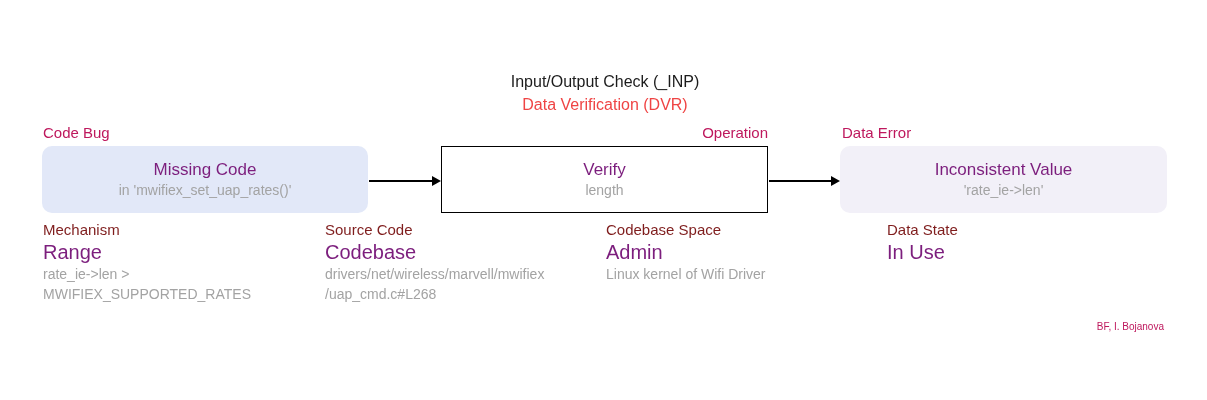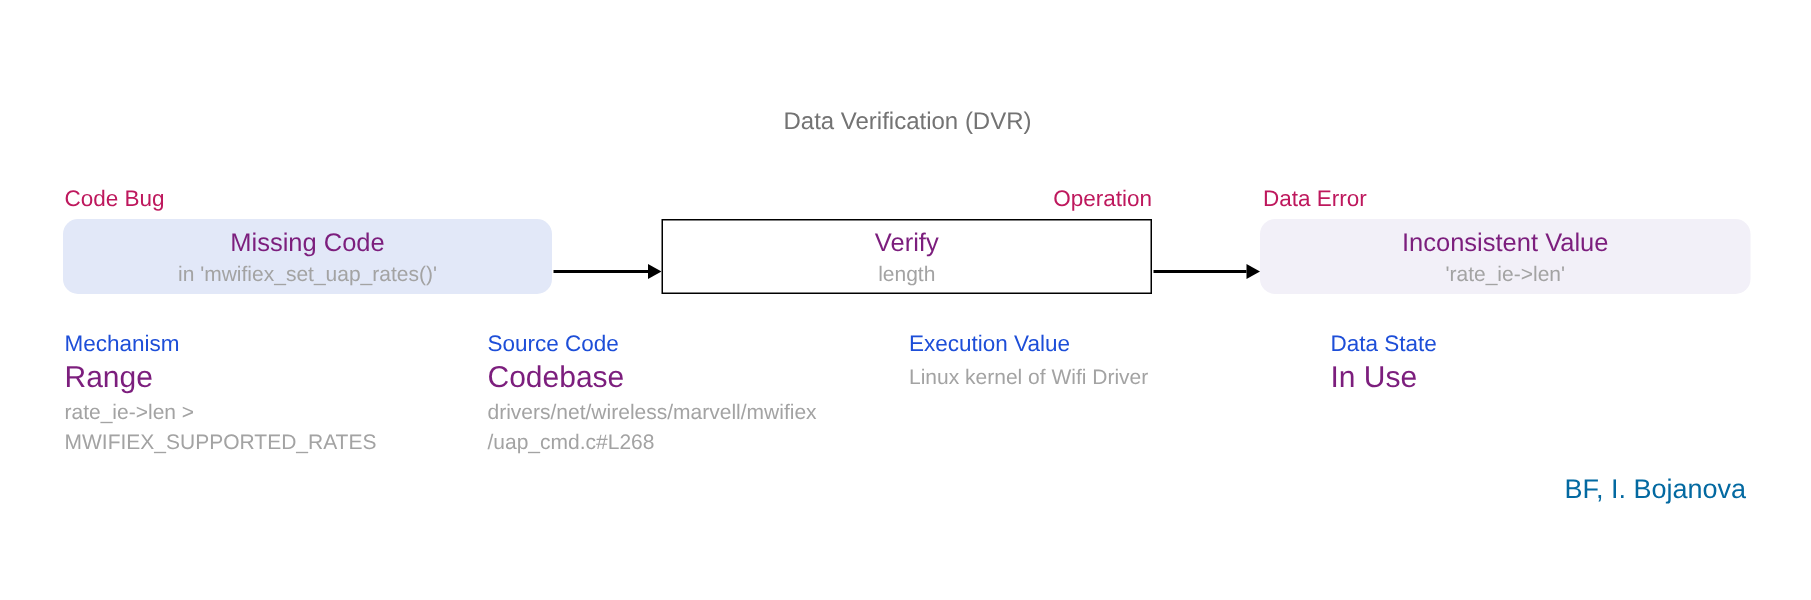--- a/index.html
+++ b/index.html
@@ -25,41 +25,41 @@
     text-align: center;
   }
   .header .class-line {
     font-size: 16px;
     line-height: 23px;
     color: #1c1c1c;
   }
   .header .type-line {
     font-size: 16px;
     line-height: 23px;
-    color: #737373;
+    color: #ef4444;
     text-align: center;
   }
 
   
   .section-label {
     position: absolute;
     top: 123px;
     font-size: 15px;
     line-height: 20px;
     color: #be185d;
   }
   .label-cause { left: 43px; }
   .label-operation { left: 441px; width: 327px; text-align: right; }
   .label-error { left: 842px; }
 
   
   .flow-box {
     position: absolute;
     top: 146px;
-    height: 50px;
+    height: 67px;
     display: flex;
     flex-direction: column;
     align-items: center;
     justify-content: center;
     text-align: center;
   }
   .box-cause {
     left: 42px;
     width: 326px;
     background: #e2e8f8;
@@ -114,52 +114,53 @@
     top: 219px;
     width: 272px;
   }
   .attr-mechanism { left: 43px; }
   .attr-source-code { left: 325px; }
   .attr-execution-space { left: 606px; }
   .attr-data-state { left: 887px; }
   .attr-label {
     font-size: 15px;
     line-height: 21px;
-    color: #1d4ed8;
+    color: #7f1d1d;
   }
   .attr-value {
     font-size: 20px;
     line-height: 22px;
     color: #7c1e7d;
     margin-top: 1px;
   }
   .attr-detail {
     font-size: 14px;
     line-height: 19.5px;
     color: #a3a3a3;
     margin-top: 2px;
     white-space: pre-line;
   }
 
   
   .attribution {
     position: absolute;
     top: 317px;
     right: 43px;
-    font-size: 18px;
+    font-size: 10px;
     line-height: 19px;
-    color: #0369a1;
+    color: #be185d;
   }
 </style>
 </head>
 <body>
 
 <div class="canvas">
 
   <div class="header">
+    <div class="class-line">Input/Output Check (_INP)</div>
     <div class="type-line">Data Verification (DVR)</div>
   </div>
 
   <div class="section-label label-cause">Code Bug</div>
   <div class="section-label label-operation">Operation</div>
   <div class="section-label label-error">Data Error</div>
 
   <div class="flow-box box-cause">
     <div class="box-value">Missing Code</div>
     <div class="box-detail">in 'mwifiex_set_uap_rates()'</div>
@@ -191,21 +192,22 @@
   </div>
 
   <div class="attribute attr-source-code">
     <div class="attr-label">Source Code</div>
     <div class="attr-value">Codebase</div>
     <div class="attr-detail">drivers/net/wireless/marvell/mwifiex
 /uap_cmd.c#L268</div>
   </div>
 
   <div class="attribute attr-execution-space">
-    <div class="attr-label">Execution Value</div>
+    <div class="attr-label">Codebase Space</div>
+    <div class="attr-value">Admin</div>
     <div class="attr-detail">Linux kernel of Wifi Driver</div>
   </div>
 
   <div class="attribute attr-data-state">
     <div class="attr-label">Data State</div>
     <div class="attr-value">In Use</div>
     <div class="attr-detail"></div>
   </div>
 
   <div class="attribution">BF, I. Bojanova</div>

